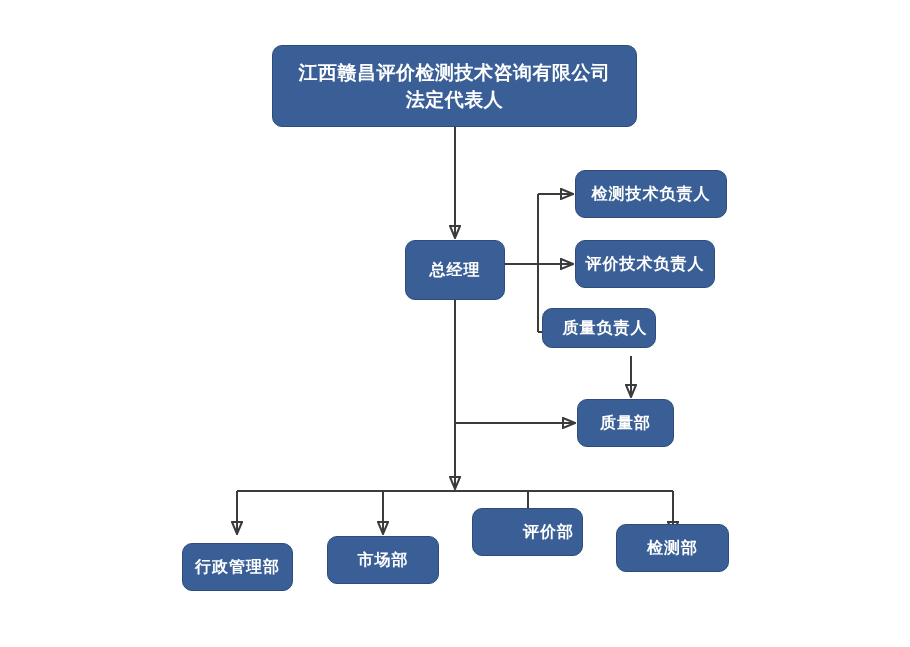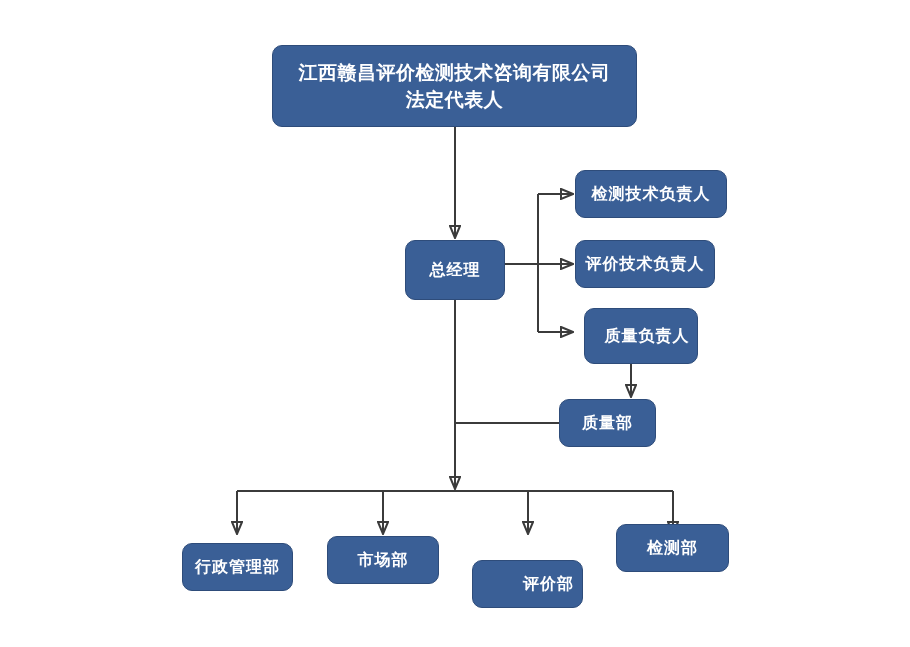--- a/index.html
+++ b/index.html
@@ -46,25 +46,25 @@
     text-align: center;
     letter-spacing: 1px;
   }
   .node-root {
     left: 272px; top: 45px; width: 365px; height: 82px;
     font-size: 19px; line-height: 27px; letter-spacing: 0.5px;
   }
   .node-gm       { left: 405px; top: 240px; width: 100px; height: 60px; }
   .node-ttl      { left: 575px; top: 170px; width: 152px; height: 48px; }
   .node-etl      { left: 575px; top: 240px; width: 140px; height: 48px; }
-  .node-ql       { left: 584px; top: 308px; width: 114px; height: 56px; padding-left: 12px; }
-  .node-qd       { left: 559px; top: 399px; width:  97px; height: 48px; }
+  .node-ql       { left: 542px; top: 308px; width: 114px; height: 40px; padding-left: 12px; }
+  .node-qd       { left: 577px; top: 399px; width:  97px; height: 48px; }
   .node-admin    { left: 182px; top: 536px; width: 111px; height: 48px; margin-top: 7px; }
   .node-market   { left: 327px; top: 536px; width: 112px; height: 48px; justify-content: center; }
-  .node-eval     { left: 472px; top: 560px; width: 111px; height: 48px; padding-left: 42px; }
+  .node-eval     { left: 472px; top: 508px; width: 111px; height: 48px; padding-left: 42px; }
   .node-test     { left: 616px; top: 524px; width: 113px; height: 48px; }
 </style>
 </head>
 <body>
 
 <div class="canvas">
 
   <svg class="edges" viewBox="0 0 910 647" xmlns="http://www.w3.org/2000/svg">
     <defs>
       <marker id="arrow" markerUnits="userSpaceOnUse" markerWidth="14" markerHeight="12" refX="12" refY="6" orient="auto">

